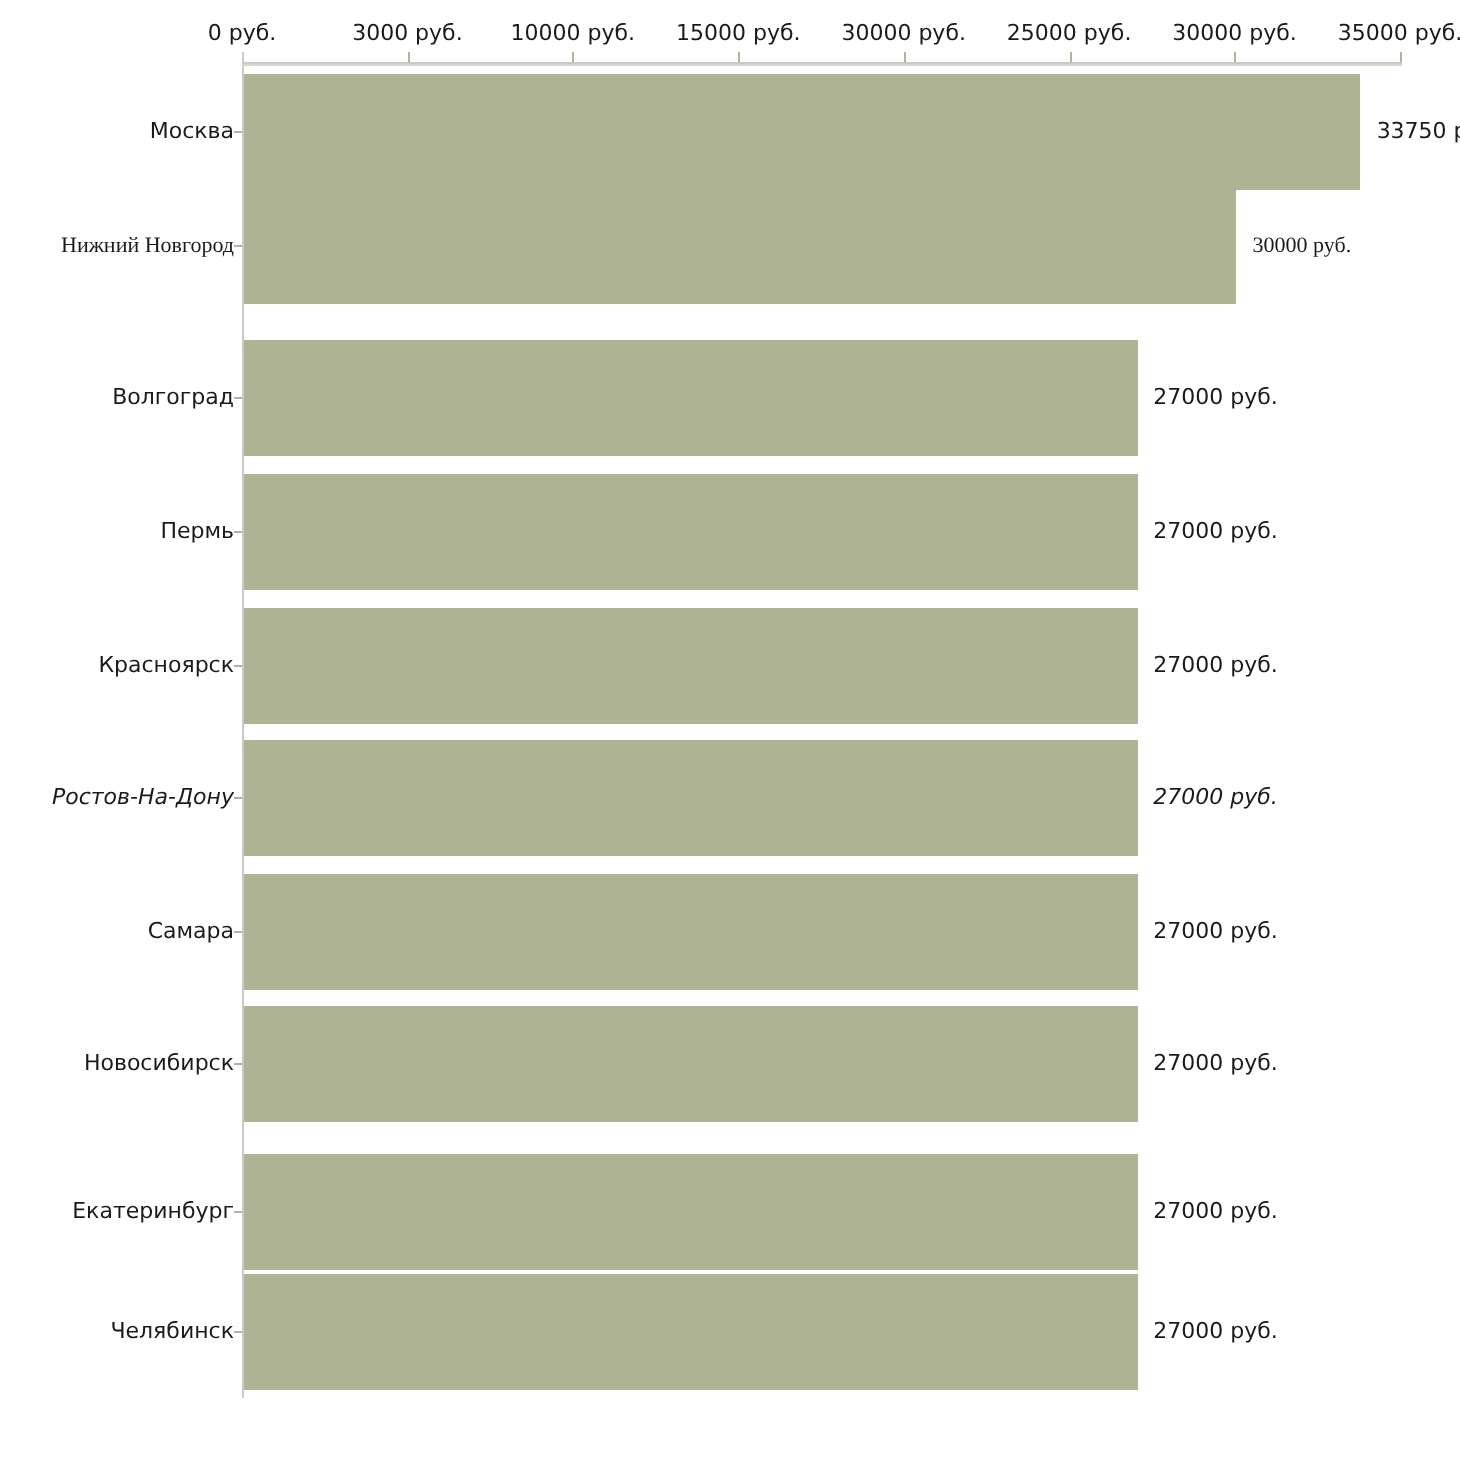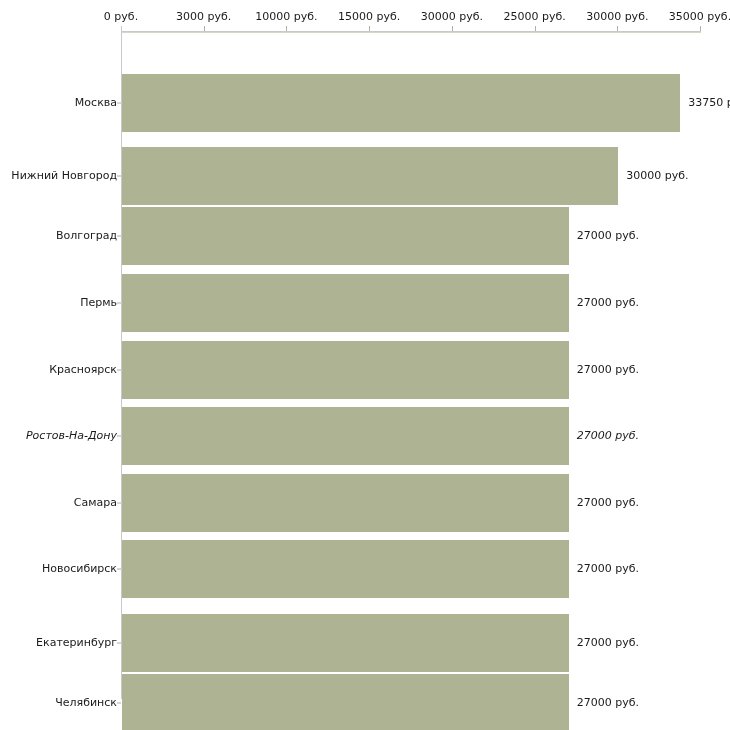--- a/index.html
+++ b/index.html
@@ -89,21 +89,20 @@
     top: 0;
     width: 1px;
     height: 666px;
     background: #c9c9c9;
   }
 
   .bar-slot {
     position: absolute;
     left: 0;
     width: 730px;
-    margin-top: 37px;
   }
   .cat-label {
     position: absolute;
     right: 613px; 
     top: 50%;
     transform: translateY(-50%);
     white-space: nowrap;
     font-size: 11px;
     color: #1a1a1a;
     text-align: right;
@@ -178,21 +177,21 @@
   <div id="axis-line-shadow"></div>
 
   <div id="plot">
     <div id="y-axis-line"></div>
   <div class="bar-slot" style="top: 0px; height: 66.6px;">
         <span class="cat-label">Москва</span>
         <span class="cat-tick"></span>
         <div class="bar" title="Москва 33750 р" style="width: 558.321px; height: 58px; top: 4.3px; background: rgb(174, 179, 148);"></div>
         <span class="bar-value" style="left: 688.321px;">33750 р</span>
       </div>
-      <div class="bar-slot" style="top: 73px; height: 66.6px;">
+      <div class="bar-slot" style="top: 57px; height: 66.6px; font-family: Liberation Serif, serif;">
         <span class="cat-label">Нижний Новгород</span>
         <span class="cat-tick"></span>
         <div class="bar" title="Нижний Новгород 30000 руб." style="width: 496.286px; height: 58px; top: 4.3px; background: rgb(174, 179, 148);"></div>
         <span class="bar-value" style="left: 626.286px;">30000 руб.</span>
       </div>
       <div class="bar-slot" style="top: 133.2px; height: 66.6px;">
         <span class="cat-label">Волгоград</span>
         <span class="cat-tick"></span>
         <div class="bar" title="Волгоград 27000 руб." style="width: 446.657px; height: 58px; top: 4.3px; background: rgb(174, 179, 148);"></div>
         <span class="bar-value" style="left: 576.657px;">27000 руб.</span>

